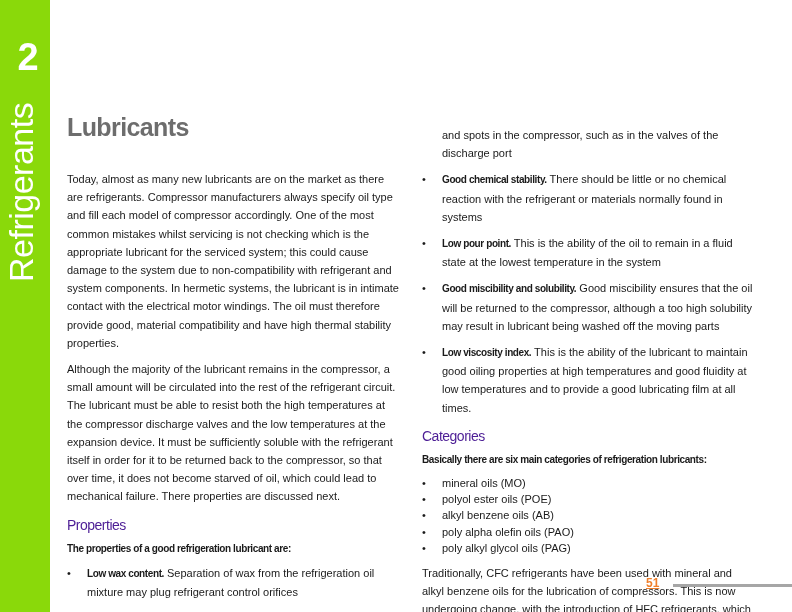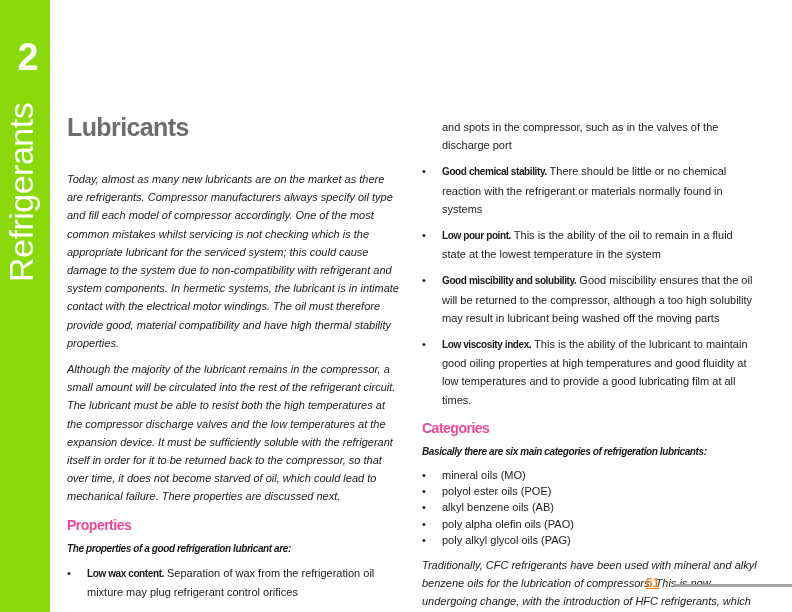--- a/index.html
+++ b/index.html
@@ -9,32 +9,32 @@
   .chapter-num { position:absolute; left:8px; top:38px; width:40px; text-align:center;
                  font-family:"Liberation Sans", sans-serif; font-weight:bold; font-size:38px; color:#ffffff;
                  line-height:1; }
   .chapter-title { position:absolute; left:4px; top:282px; transform-origin:0 0; transform:rotate(-90deg);
                    font-size:34px; color:#ffffff; white-space:nowrap; line-height:1; letter-spacing:-0.5px; }
   .col { position:absolute; font-size:11px; line-height:18.2px; color:#1a1a1a; }
   .col-left { left:67px; top:118px; width:335px; }
   .col-right { left:422px; top:118px; width:335px; }
   h1.title { margin:0; font-size:25px; font-weight:bold; color:#6d6d6d; letter-spacing:-0.6px; height:30px;
              font-family:"Liberation Sans", sans-serif; }
-  p { margin:0 0 8px 0;font-style:italic; }
+  p { margin:0 0 8px 0; }
   .spacer-title { height:22px; }
-  h2 { margin:10px 0 6px 0; font-size:14px; font-weight:bold; color:#ec4899; letter-spacing:-0.5px; line-height:18px; }
+  h2 { margin:10px 0 6px 0; font-size:14px; font-weight:normal; color:#4c1d95; letter-spacing:-0.5px; line-height:18px; }
   .lead { font-weight:bold; font-size:10px; letter-spacing:-0.4px; margin:0 0 6px 0; }
   ul.props { list-style:none; margin:0; padding:0; }
   ul.props li { position:relative; padding-left:20px; margin-bottom:8px; }
   ul.props li::before { content:"•"; position:absolute; left:0; top:0; }
   .term { font-weight:bold; font-size:10px; letter-spacing:-0.4px; }
   ul.cats { list-style:none; margin:0 0 8px 0; padding:0; }
   ul.cats li { position:relative; padding-left:20px; line-height:16.2px; }
   ul.cats li::before { content:"•"; position:absolute; left:0; top:0; }
-  .cont { padding-left:20px; margin-bottom:8px; }
+  .cont { padding-left:20px; margin-bottom:8px;margin-top:8px; }
   .page-num { position:absolute; left:646px; top:576px; font-size:12px; font-weight:bold; color:#f07f2a;text-decoration:underline; }
   .page-rule { position:absolute; left:673px; top:584px; width:119px; height:3px; background:#a6a6a6; }
 </style>
 </head>
 <body>
 
 <div class="sidebar">
   <div class="chapter-num">2</div>
   <div class="chapter-title">Refrigerants</div>
 </div>

